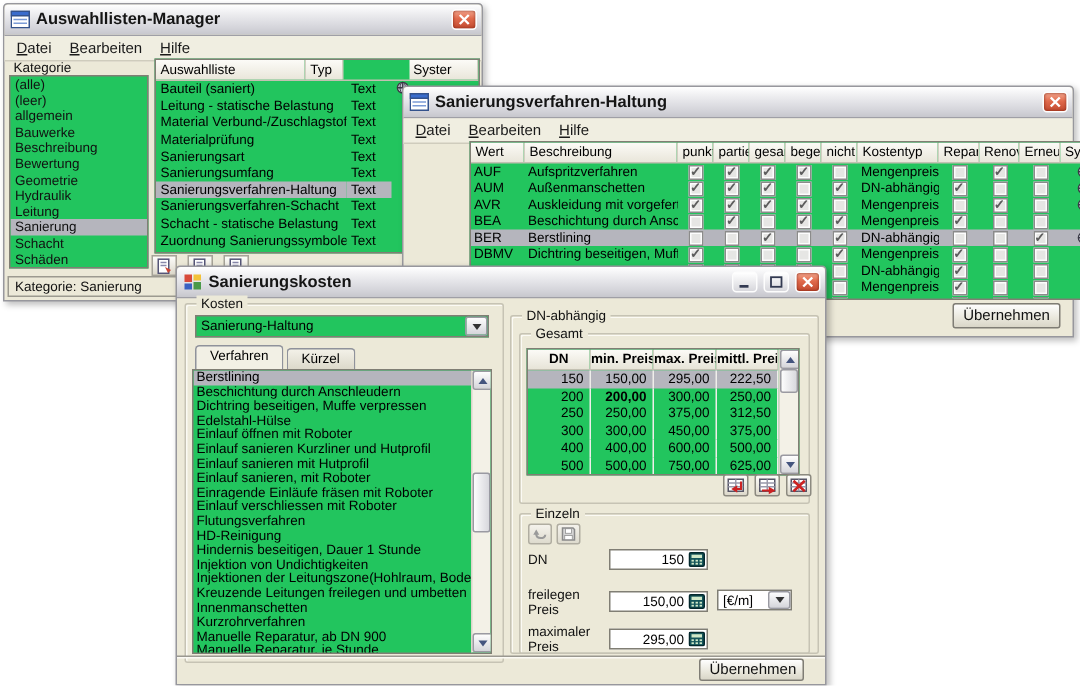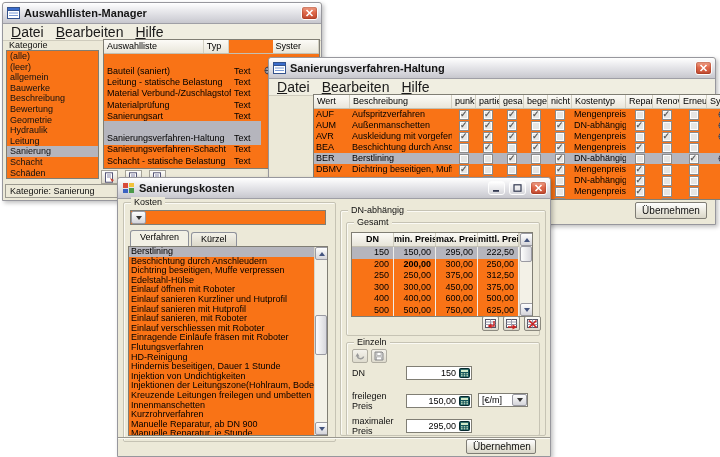--- a/index.html
+++ b/index.html
@@ -9,27 +9,27 @@
   
   .win{position:absolute;background:#ece9d8;border:1px solid #97979d;border-radius:3px 3px 0 0;box-shadow:2px 2px 4px rgba(0,0,0,.25);}
   .titlebar{height:18px;display:flex;align-items:center;gap:4px;padding:1px 3px 1px 4px;
     background:linear-gradient(180deg,#ffffff 0%,#ebebee 35%,#d3d3d9 80%,#c7c7cd 100%);
     border-bottom:1px solid #9f9fa6;border-radius:3px 3px 0 0;}
   .ttext{font-size:11px;font-weight:bold;color:#151515;flex:1;white-space:nowrap;overflow:hidden;}
   .ticon{display:flex;align-items:center;}
   .capbtn{width:17px;height:14px;border:1px solid #fdfdfd;border-radius:3px;display:flex;align-items:center;justify-content:center;padding:0;box-sizing:border-box;}
   .capbtn.close{background:linear-gradient(180deg,#f3a68e 0%,#e06a4c 45%,#c24a30 100%);box-shadow:inset 0 0 2px #7e2310;}
   .capbtn.std{background:linear-gradient(180deg,#ffffff,#d7d7dc);color:#3c3c46;font-size:8px;line-height:8px;}
-  .menubar{display:flex;gap:2px;padding:1px 3px;font-size:14px;color:#1a1a1a;border-bottom:1px solid #cfccbd;height:14px;align-items:center;background:#f0eee1;}
+  .menubar{display:flex;gap:2px;padding:1px 3px;font-size:10px;color:#1a1a1a;border-bottom:1px solid #cfccbd;height:14px;align-items:center;background:#f0eee1;}
   .menuitem{display:inline-block;padding:0 5px;}
   .menuitem::first-letter{text-decoration:underline;}
 
   .xpbtn{background:linear-gradient(180deg,#fefefe,#e9e7dc 60%,#d9d6c8);border:1px solid #7f7d75;border-radius:2px;font-size:10px;font-family:"Liberation Sans",sans-serif;color:#111;text-align:center;}
 
-  .sunken{background:#f97316;border:1px solid #807e74;box-sizing:border-box;}
+  .sunken{background:#22c55e;border:1px solid #807e74;box-sizing:border-box;}
   .lrow{font-size:9px;line-height:10.6px;height:10.6px;padding:0 3px;white-space:nowrap;overflow:hidden;color:#111;}
   .sel{background:#b5b5bd;}
 
   
   .cb{width:10px;height:10px;border:1px solid #8b8b8b;background:#fdfdfd;position:relative;margin:auto;box-sizing:border-box;}
   .cb::before{content:"";position:absolute;inset:1px;background:#e6e6e4;}
   .cb.on::after{content:"\2713";position:absolute;left:0px;top:-1.5px;font-size:9px;line-height:10px;color:#5d5d5d;font-weight:bold;}
 
   
   .sb{width:13px;background:#f3f1e7;border-left:1px solid #d9d6c9;display:flex;flex-direction:column;box-sizing:border-box;flex:none;}
@@ -40,21 +40,21 @@
   .arr-dn{width:0;height:0;border-left:3px solid transparent;border-right:3px solid transparent;border-top:4px solid #44547e;}
 
   
   #win1{left:2px;top:2px;width:318px;height:197px;z-index:1;}
   #w1katlabel{position:absolute;left:6px;top:37px;font-size:9px;color:#111;}
   #w1kat{position:absolute;left:3px;top:47px;width:93px;height:129px;overflow:hidden;}
   #w1list{position:absolute;left:100px;top:36px;width:217px;height:130px;overflow:hidden;}
   .hrow{display:flex;height:13px;border-bottom:1px solid #c3c0b2;}
   .hcell{font-size:9px;line-height:12px;padding:0 3px;background:linear-gradient(180deg,#fcfbf7,#e9e6da);border-right:1px solid #d2cfc1;box-sizing:border-box;white-space:nowrap;overflow:hidden;}
   .w1row{display:flex;height:11.2px;line-height:11.2px;font-size:9px;white-space:nowrap;}
-  .w1cell{padding:12px 3px;overflow:hidden;box-sizing:border-box;}
+  .w1cell{padding:0 3px;overflow:hidden;box-sizing:border-box;}
   #w1toolbar{position:absolute;left:98px;top:167px;display:flex;gap:7px;}
   .minibtn{width:17px;height:14px;background:linear-gradient(180deg,#fdfdfa,#ddd9cb);border:1px solid #a6a398;display:flex;align-items:center;justify-content:center;padding:0;}
   #w1status{position:absolute;left:2px;right:2px;bottom:2px;height:14px;border:1px solid #9c9a90;background:#ece9d8;font-size:9px;line-height:12px;padding:0 4px;box-sizing:border-box;color:#111;}
 
   
   #win2{left:268px;top:57px;width:446px;height:166px;z-index:2;}
   #w2table{position:absolute;left:4px;top:36px;width:438px;height:106px;display:flex;overflow:hidden;margin-left:40px;}
   #w2cols{flex:1;display:flex;flex-direction:column;overflow:hidden;}
   #w2rows{overflow:hidden;flex:1;}
   .w2row{display:flex;height:11px;line-height:11px;font-size:9px;white-space:nowrap;align-items:center;}
@@ -626,40 +626,41 @@
           <svg width="9" height="8" viewBox="0 0 9 8">
             <path d="M1.5 1 L7.5 7 M7.5 1 L1.5 7" stroke="#fff" stroke-width="1.6"></path>
           </svg>
         </button>
     </header>
 
     <div class="group" id="gKosten" style="left:5px;top:24px;width:211px;height:238px;">
       <span class="glabel">Kosten</span>
     </div>
     <div id="w3combo" class="sunken">
+      <span class="cfield">Sanierung-Haltung</span>
       <button class="dbtn">
           <span class="arr-dn"></span>
         </button>
     </div>
     <div id="w3tabs">
         <span class="tab active">Verfahren</span>
         <span class="tab">Kürzel</span>
       </div>
     <div id="w3vlist" class="sunken">
       <div id="w3vrows">
           <div class="vrow sel">Berstlining</div>
           <div class="vrow">Beschichtung durch Anschleudern</div>
           <div class="vrow">Dichtring beseitigen, Muffe verpressen</div>
           <div class="vrow">Edelstahl-Hülse</div>
           <div class="vrow">Einlauf öffnen mit Roboter</div>
           <div class="vrow">Einlauf sanieren Kurzliner und Hutprofil</div>
           <div class="vrow">Einlauf sanieren mit Hutprofil</div>
           <div class="vrow">Einlauf sanieren, mit Roboter</div>
+          <div class="vrow">Einragende Einläufe fräsen mit Roboter</div>
           <div class="vrow">Einlauf verschliessen mit Roboter</div>
-          <div class="vrow">Einragende Einläufe fräsen mit Roboter</div>
           <div class="vrow">Flutungsverfahren</div>
           <div class="vrow">HD-Reinigung</div>
           <div class="vrow">Hindernis beseitigen, Dauer 1 Stunde</div>
           <div class="vrow">Injektion von Undichtigkeiten</div>
           <div class="vrow">Injektionen der Leitungszone(Hohlraum, Bodenst</div>
           <div class="vrow">Kreuzende Leitungen freilegen und umbetten</div>
           <div class="vrow">Innenmanschetten</div>
           <div class="vrow">Kurzrohrverfahren</div>
           <div class="vrow">Manuelle Reparatur, ab DN 900</div>
           <div class="vrow">Manuelle Reparatur, je Stunde</div>

